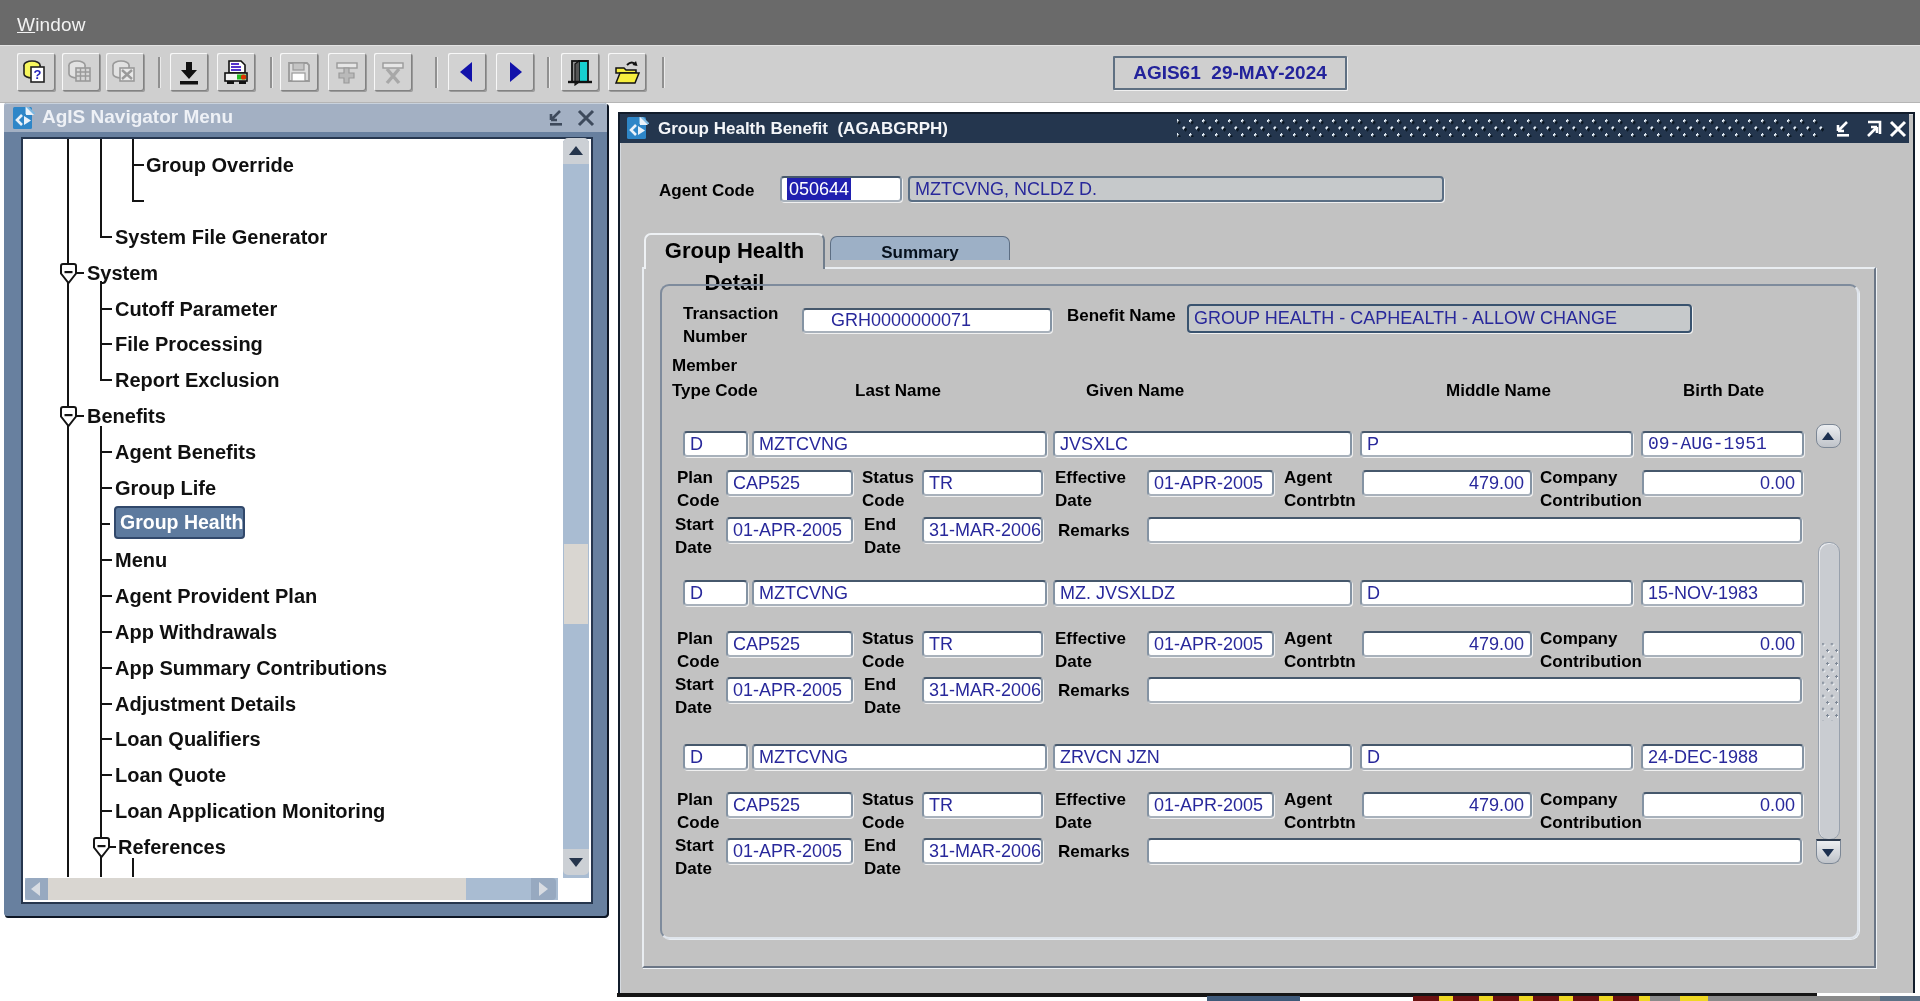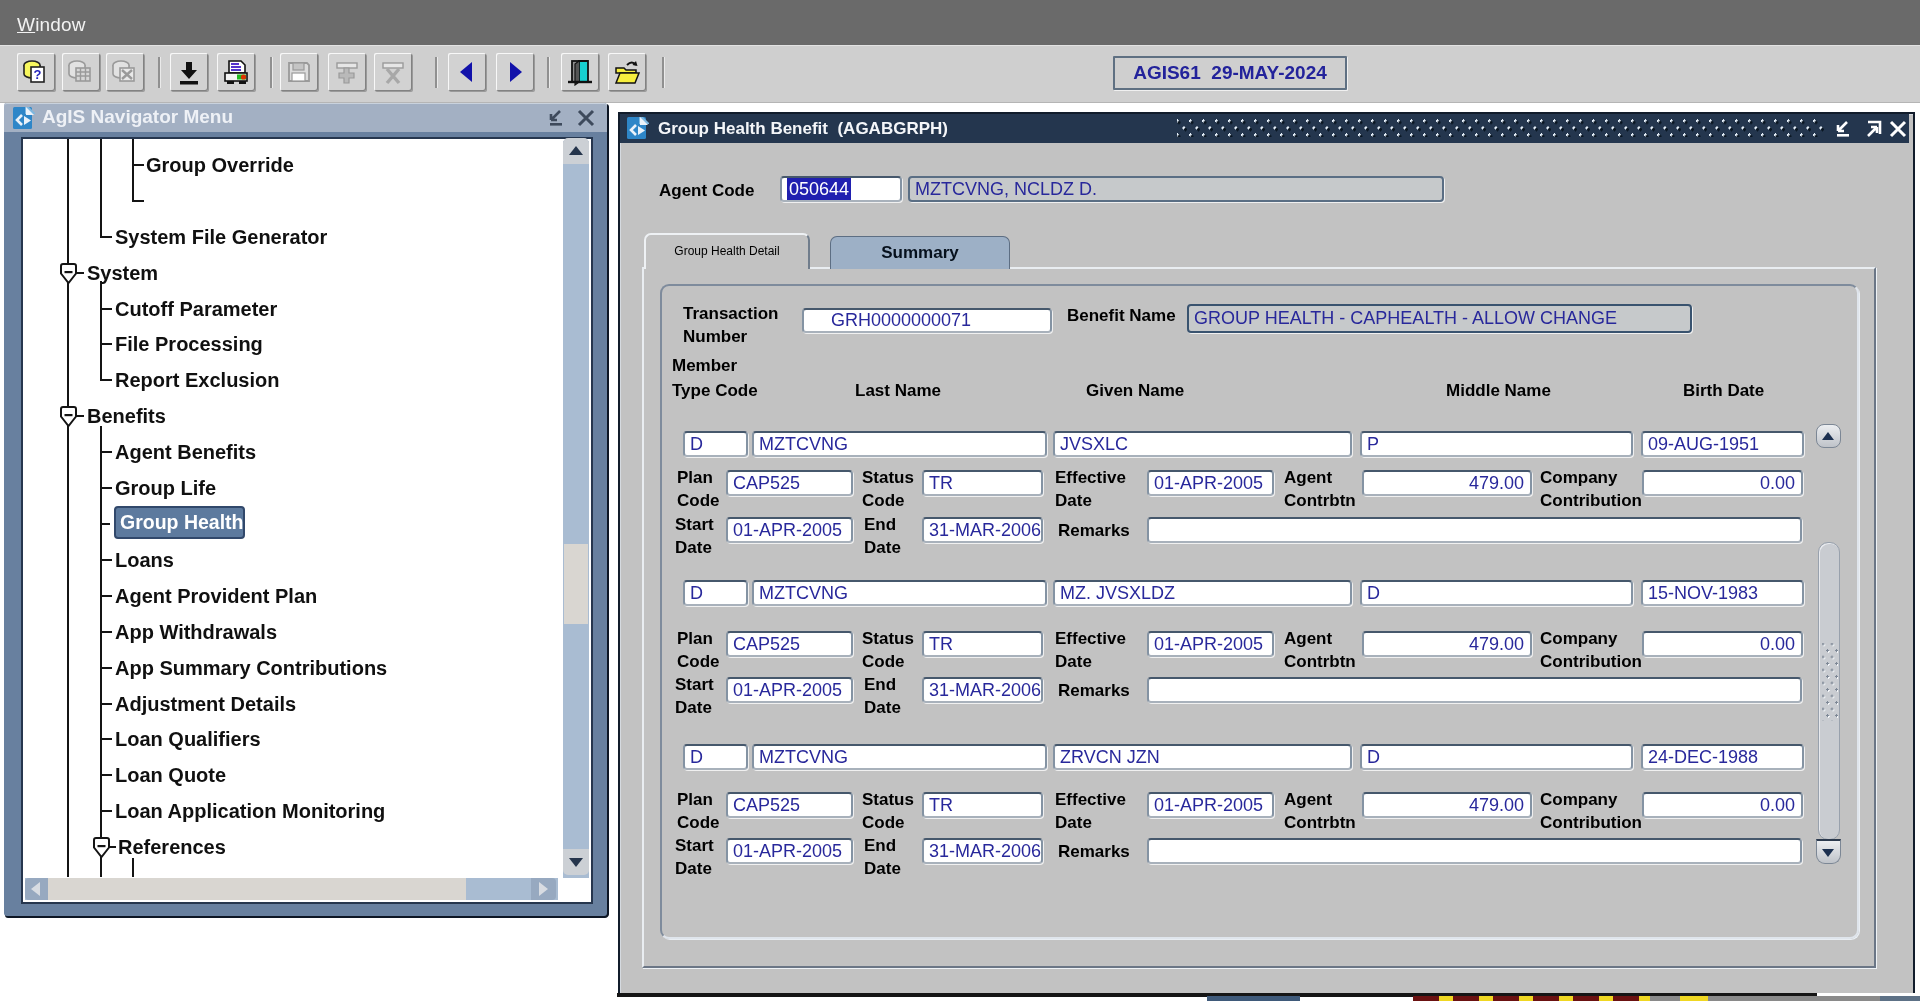--- a/index.html
+++ b/index.html
@@ -44,24 +44,24 @@
   radial-gradient(circle, #e2ecf6 1.5px, rgba(0,0,0,0) 1.7px);
  background-size:13px 14px,13px 14px,13px 14px,13px 14px;
  background-position:2px 3.5px, 0.5px 2px, 8.5px 10.5px, 7px 9px;}
 #ftitletext{left:38px;top:5px;font-size:17px;font-weight:bold;color:#f4f6f9;}
 .label{position:absolute;font-size:17px;font-weight:bold;color:#000000;white-space:nowrap;line-height:23px;}
 .fld{position:absolute;background:#ffffff;border:2px solid;border-color:#46586c #8493a3 #a8b1bb #8493a3;border-radius:4px;
  box-shadow:1px 1px 0 rgba(255,255,255,0.75);color:#28289b;font-size:18px;line-height:23px;
  padding:0 0 0 5px;white-space:nowrap;overflow:hidden;box-sizing:border-box;}
 .fldr{text-align:right;padding:0 6px 0 0;}
 
-#tabactive{left:24px;top:119px;width:166px;height:36px;background:#c2c2c2;
+#tabactive{left:24px;top:119px;width:181px;height:36px;background:#c2c2c2;
  border:2px solid;border-color:#eef1f4 #707d8c #c2c2c2 #eef1f4;border-bottom:none;border-radius:7px 7px 0 0;
- font-size:12px;font-weight:normal;color:#000;text-align:center;line-height:32px;box-sizing:border-box;}
-#tabsummary{left:210px;top:122px;width:180px;height:33px;background:#9db0c6;
+ font-size:22px;font-weight:bold;color:#000;text-align:center;line-height:32px;box-sizing:border-box;}
+#tabsummary{left:210px;top:122px;width:180px;height:24px;background:#9db0c6;
  border:1px solid #5d6e83;border-bottom:none;border-radius:7px 7px 0 0;
  font-size:17px;font-weight:bold;color:#06101c;text-align:center;line-height:31px;box-sizing:border-box;}
 #tabpanel{left:22px;top:153px;width:1234px;height:701px;background:#c2c2c2;
  border:2px solid;border-color:#e9edf1 #6b7686 #6b7686 #e9edf1;
  box-shadow:1px 1px 0 #eef2f6;box-sizing:border-box;}
 #innerframe{left:40px;top:170px;width:1818px;height:655px;border:2px solid;
  border-color:#7e8b9c #dfe5ec #dfe5ec #7e8b9c;border-radius:9px;
  box-shadow:1px 1px 0 #e9eef3;box-sizing:border-box;}
 
 .rsbtn{position:absolute;width:25px;background:linear-gradient(#eceef1,#bfc3c9);
@@ -211,21 +211,21 @@
 <div class="titem" style="left:92px;top:193px">File Processing</div>
 <div class="tline" style="left:77px;top:240px;width:12px;height:2px"></div>
 <div class="titem" style="left:92px;top:229px">Report Exclusion</div>
 <div class="tline" style="left:53px;top:276px;width:8px;height:2px"></div>
 <div class="titem" style="left:64px;top:265px">Benefits</div>
 <div class="tline" style="left:77px;top:312px;width:12px;height:2px"></div>
 <div class="titem" style="left:92px;top:301px">Agent Benefits</div>
 <div class="tline" style="left:77px;top:348px;width:12px;height:2px"></div>
 <div class="titem" style="left:92px;top:337px">Group Life</div>
 <div class="tline" style="left:77px;top:420px;width:12px;height:2px"></div>
-<div class="titem" style="left:92px;top:409px">Loans</div>
+<div class="titem" style="left:92px;top:409px">Menu</div>
 <div class="tline" style="left:77px;top:456px;width:12px;height:2px"></div>
 <div class="titem" style="left:92px;top:445px">Agent Provident Plan</div>
 <div class="tline" style="left:77px;top:492px;width:12px;height:2px"></div>
 <div class="titem" style="left:92px;top:481px">App Withdrawals</div>
 <div class="tline" style="left:77px;top:528px;width:12px;height:2px"></div>
 <div class="titem" style="left:92px;top:517px">App Summary Contributions</div>
 <div class="tline" style="left:77px;top:564px;width:12px;height:2px"></div>
 <div class="titem" style="left:92px;top:553px">Adjustment Details</div>
 <div class="tline" style="left:77px;top:599px;width:12px;height:2px"></div>
 <div class="titem" style="left:92px;top:588px">Loan Qualifiers</div>
@@ -303,21 +303,21 @@
 <div class="label" style="left:52px;top:240px;">Member</div>
 <div class="label" style="left:52px;top:265px;">Type Code</div>
 <div class="label" style="left:235px;top:265px;">Last Name</div>
 <div class="label" style="left:466px;top:265px;">Given Name</div>
 <div class="label" style="left:826px;top:265px;">Middle Name</div>
 <div class="label" style="left:1063px;top:265px;">Birth Date</div>
 <div class="fld" style="left:63px;top:317px;width:65px;height:26px;line-height:22px;">D</div>
 <div class="fld" style="left:132px;top:317px;width:295px;height:26px;line-height:22px;">MZTCVNG</div>
 <div class="fld" style="left:433px;top:317px;width:299px;height:26px;line-height:22px;">JVSXLC</div>
 <div class="fld" style="left:740px;top:317px;width:273px;height:26px;line-height:22px;">P</div>
-<div class="fld" style="left:1021px;top:317px;width:163px;height:26px;line-height:22px;">09-AUG-1951</div>
+<div class="fld" style="left:1021px;top:317px;width:163px;height:26px;line-height:22px;font-family:Liberation Mono, monospace;">09-AUG-1951</div>
 <div class="label" style="left:57px;top:352px;">Plan<br>Code</div>
 <div class="fld" style="left:106px;top:356px;width:127px;height:26px;line-height:22px;">CAP525</div>
 <div class="label" style="left:242px;top:352px;">Status<br>Code</div>
 <div class="fld" style="left:302px;top:356px;width:121px;height:26px;line-height:22px;">TR</div>
 <div class="label" style="left:435px;top:352px;">Effective<br>Date</div>
 <div class="fld" style="left:527px;top:356px;width:127px;height:26px;line-height:22px;">01-APR-2005</div>
 <div class="label" style="left:664px;top:352px;">Agent<br>Contrbtn</div>
 <div class="fld fldr" style="left:742px;top:356px;width:170px;height:26px;line-height:22px;">479.00</div>
 <div class="label" style="left:920px;top:352px;">Company<br>Contribution</div>
 <div class="fld fldr" style="left:1022px;top:356px;width:161px;height:26px;line-height:22px;">0.00</div>

